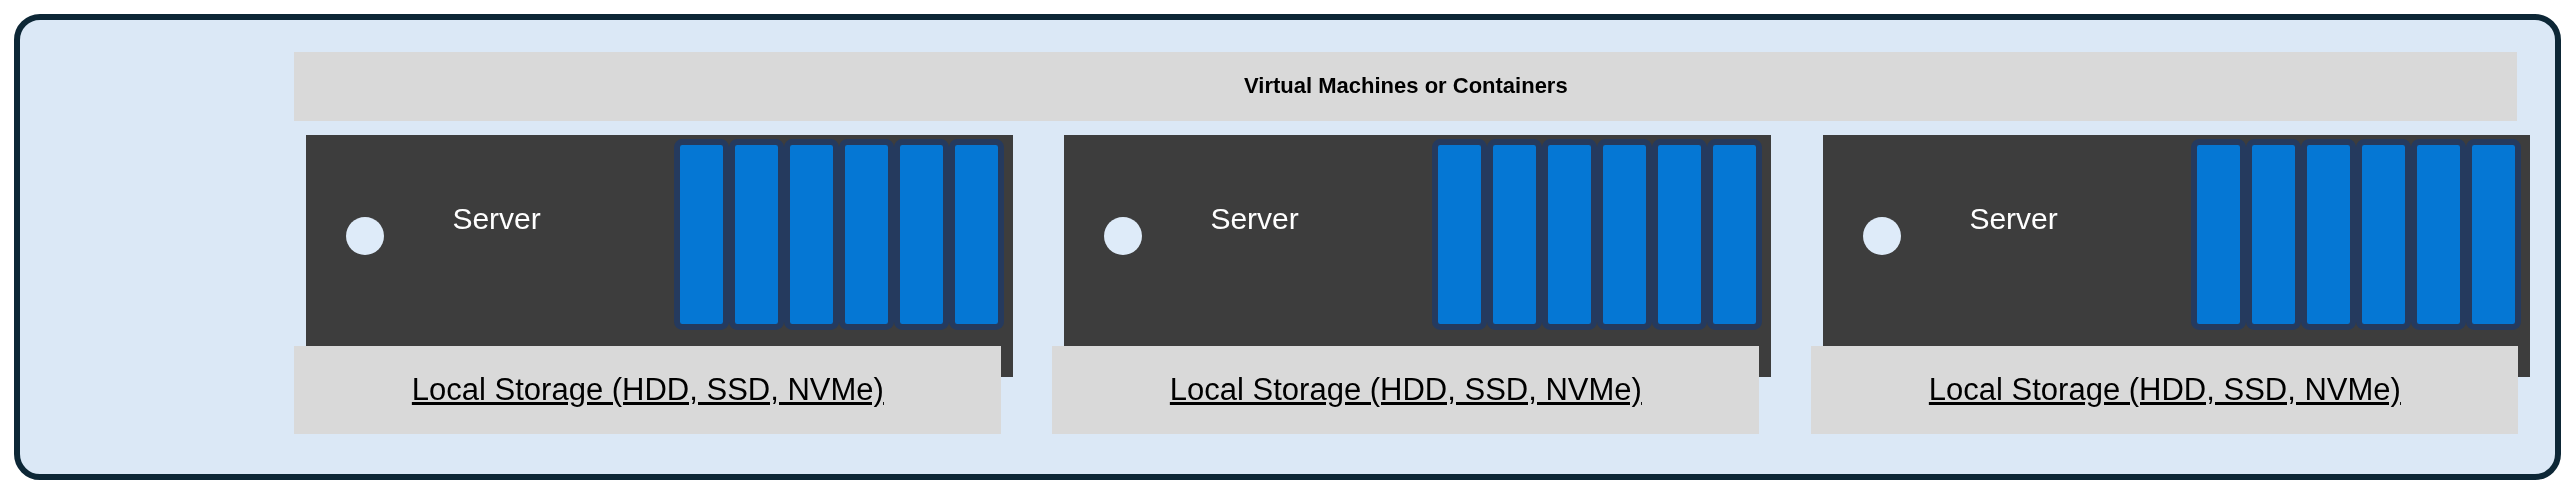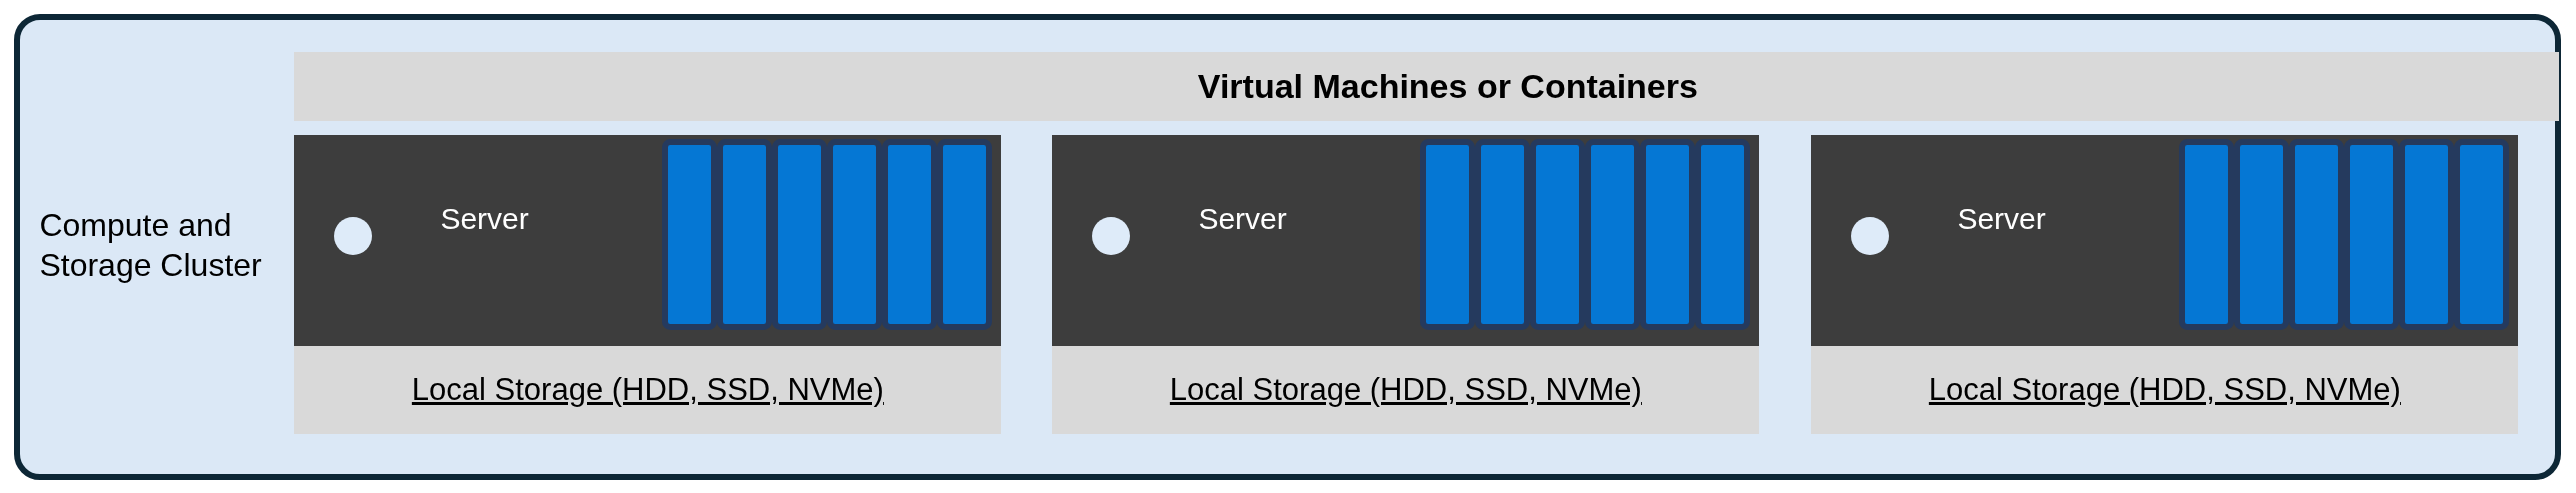--- a/index.html
+++ b/index.html
@@ -40,37 +40,36 @@
   .vm-header {
     position: absolute;
     left: 274px;
     top: 32px;
     width: 2223px;
     height: 69px;
     background: var(--panel-gray, #d9d9d9);
     display: flex;
     align-items: center;
     justify-content: center;
-    font-size: 34px;
+    font-size: 22px;
     font-weight: bold;
     color: var(--label-text, #000000);
-    padding-left: 42px;
   }
   .server-unit {
     position: absolute;
     top: 115px;
     width: 707px;
     height: 299px;
   }
   .server-unit.c1 { left: 274px; }
   .server-unit.c2 { left: 1032px; }
   .server-unit.c3 { left: 1791px; }
   .server-box {
     position: absolute;
-    left: 0;
+    left: 12px;
     top: 0;
     width: 100%;
     height: 242px;
     background: var(--server-dark, #3d3d3d);
   }
   .led {
     position: absolute;
     left: 40px;
     top: 82px;
     width: 38px;
@@ -117,24 +116,20 @@
     white-space: nowrap;
     text-decoration: underline;
   }
 </style>
 </head>
 <body>
 
 <div class="canvas">
   <div class="cluster-box">
 
-    <div class="cluster-label">
-      <span>Compute and</span>
-      <span>Storage Cluster</span>
-    </div>
 
     <div class="vm-header">
       <span>Virtual Machines or Containers</span>
     </div>
 
     <div class="server-unit c1">
       <div class="server-box">
         <span class="led"></span>
         <span class="server-name">Server</span>
         <div class="disk-array">

